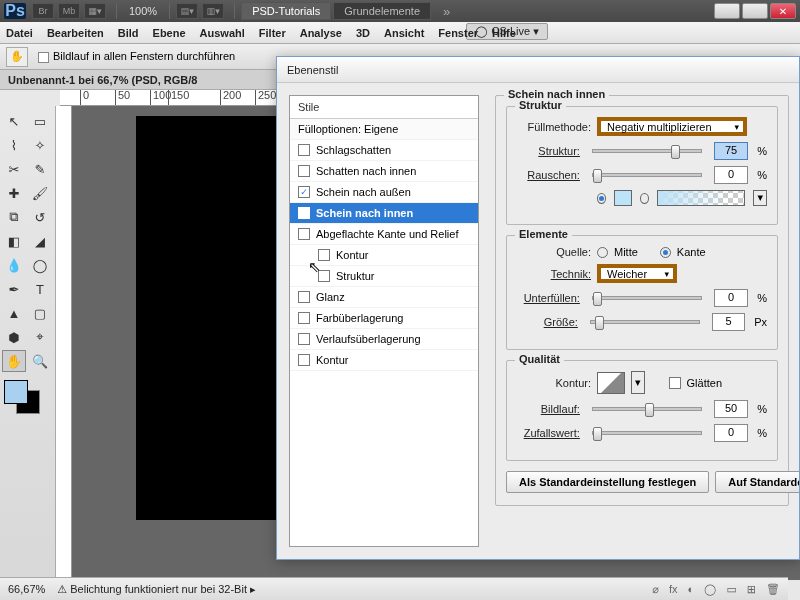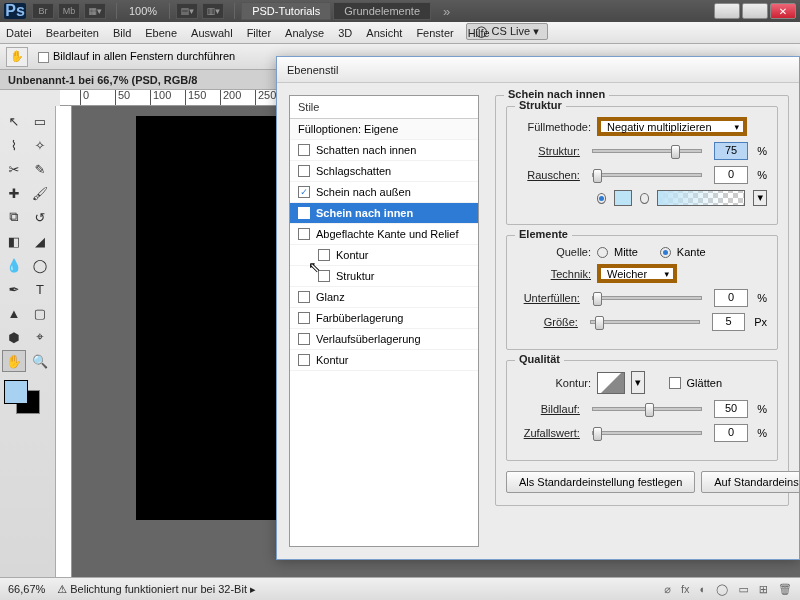--- a/index.html
+++ b/index.html
@@ -14,21 +14,21 @@
 .appbar .tab { padding: 2px 10px; background: #3a3a3a; border: 1px solid #555; margin-right: 2px; color: #bbb; }
 .appbar .tab.active { background: #5f5f5f; color: #fff; }
 .appbar .chevrons { color: #aaa; margin: 0 10px; font-size: 13px; }
 .appbar .cslive { color: #222; background: #d7d7d7; padding: 1px 8px; border: 1px solid #999; border-radius: 2px; margin-left: 6px; margin-top: 41px; }
 .appbar .cslive::before { content: "◯"; margin-right: 4px; }
 .appbar .winbtns { margin-left: auto; display: flex; gap: 2px; }
 .appbar .wbtn { width: 26px; height: 16px; background: linear-gradient(#eee,#ccc); border: 1px solid #888; border-radius: 2px; display:flex; align-items:center; justify-content:center; font-size: 10px; }
 .appbar .wbtn.close { background: linear-gradient(#e67,#c23); color: #fff; }
 
 
-.menubar { height: 22px; background: linear-gradient(#f5f5f5,#e2e2e2); border-bottom: 1px solid #aaa; display: flex; align-items: center; padding: 0 6px; gap: 14px; color: #222; }
+.menubar { height: 22px; background: linear-gradient(#f5f5f5,#e2e2e2); border-bottom: 1px solid #aaa; display: flex; align-items: center; padding: 0 6px; gap: 14px; color: #222; font-weight: bold; }
 
 
 .optbar { height: 26px; background: linear-gradient(#f0f0f0,#dcdcdc); border-bottom: 1px solid #aaa; display:flex; align-items:center; padding: 0 6px; gap: 10px; }
 .optbar .hand { width: 22px; height: 20px; border: 1px solid #aaa; background: #eee; display:flex; align-items:center; justify-content:center; }
 .optbar .chk { width: 11px; height: 11px; border: 1px solid #888; background: #fff; display:inline-block; vertical-align: middle; margin-right: 4px; }
 
 
 .doctab { height: 20px; background: #d0d0d0; display:flex; align-items:center; padding: 0 8px; border-bottom: 1px solid #aaa; color: #222; font-weight: bold; }
 
 
@@ -45,21 +45,21 @@
 .swatch-fg { position: absolute; top: 0; left: 2px; width: 24px; height: 24px; background: #a8d0f0; border: 1px solid #000; }
 .swatch-bg { position: absolute; top: 10px; left: 14px; width: 24px; height: 24px; background: #000; border: 1px solid #888; }
 
 .canvas-wrap { flex: 1; background: #666; position: relative; overflow: hidden; }
 .rulerv { position: absolute; left: 0; top: 0; bottom: 0; width: 16px; background: #fff; border-right: 1px solid #999; }
 .canvas-bg { position: absolute; left: 80px; top: 10px; right: 10px; bottom: 60px; background: #000; }
 .glow-rect { position: absolute; left: 150px; top: 35px; width: 280px; height: 280px; border: 2px solid #7ab3d6; border-radius: 18px; box-shadow: 0 0 8px #6aa3c6, inset 0 0 8px #6aa3c6; opacity: 0.9; }
 .drips { position: absolute; left: 200px; top: 320px; width: 90px; height: 90px; background: repeating-linear-gradient(90deg, rgba(255,255,255,0.25) 0 2px, transparent 2px 5px); filter: blur(0.5px); }
 
 
-.status { position: absolute; bottom: 0; left: 0; right: 0; height: 20px; background: linear-gradient(#f0f0f0,#dcdcdc); border-top: 1px solid #aaa; display:flex; align-items:center; padding: 11px 8px; gap: 12px; color: #222; }
+.status { position: absolute; bottom: 0; left: 0; right: 12px; height: 20px; background: linear-gradient(#f0f0f0,#dcdcdc); border-top: 1px solid #aaa; display:flex; align-items:center; padding: 11px 8px; gap: 12px; color: #222; }
 .status .iconstrip { margin-left: auto; display:flex; gap: 10px; color: #666; }
 
 
 .dialog { position: absolute; left: 276px; top: 56px; right: 0; bottom: 40px; background: #ececec; border: 1px solid #7a9ecb; box-shadow: 0 2px 12px rgba(0,0,0,0.3); }
 .dialog .titlebar { height: 26px; background: linear-gradient(#fdfdfd,#e6e6e6); border-bottom: 1px solid #c8c8c8; display:flex; align-items:center; padding: 0 10px; color: #222; }
 .dialog .body { display: flex; height: calc(100% - 26px); }
 .styles-list { width: 190px; margin: 12px; border: 1px solid #999; background: #fff; display:flex; flex-direction:column; }
 .styles-list .hdr { padding: 5px 8px; border-bottom: 1px solid #ccc; color: #333; }
 .styles-list .itm { padding: 4px 8px; display:flex; align-items:center; gap: 6px; border-bottom: 1px solid #f2f2f2; cursor: pointer; }
 .styles-list .itm.fill { background: #fafafa; }
@@ -82,21 +82,21 @@
 .slider .thumb { position: absolute; top: -5px; width: 9px; height: 14px; background: linear-gradient(#fff,#ccc); border: 1px solid #777; border-radius: 2px; }
 .numbox { width: 40px; height: 18px; border: 1px solid #888; background: #fff; text-align: center; padding-top: 1px; }
 .numbox.hl { background: #b9d6f5; border-color: #4a7ebc; }
 .unit { margin-left: 3px; }
 .radio { width: 11px; height: 11px; border: 1px solid #666; border-radius: 50%; display:inline-flex; align-items:center; justify-content:center; }
 .radio.on::after { content: ""; width: 5px; height: 5px; background: #2b6; border-radius: 50%; }
 .radio.on.blue::after { background: #2e7bd6; }
 .colorsq { width: 22px; height: 16px; border: 1px solid #666; }
 .grad { width: 110px; height: 16px; border: 1px solid #666; background: linear-gradient(90deg, #bde3f6, rgba(189,227,246,0) 80%), repeating-conic-gradient(#ccc 0 25%, #fff 0 50%) 0/10px 10px; }
 .kontur-sw { width: 28px; height: 22px; border: 1px solid #666; background: linear-gradient(135deg, #fff 49%, #888 51%); }
-.btnrow { display:flex; gap: 6px; margin-top: 4px; }
+.btnrow { display:flex; gap: 6px; margin-top: 4px; font-weight: bold; }
 .btn { height: 22px; padding: 0 12px; background: linear-gradient(#fdfdfd,#e2e2e2); border: 1px solid #999; border-radius: 2px; display:flex; align-items:center; cursor: pointer; white-space: nowrap; }
 .cursor { position: absolute; left: 308px; top: 258px; font-size: 15px; color: #000; pointer-events: none; z-index: 50; }
 </style>
 </head>
 <body>
 
 <div class="appbar">
   <div class="ps-logo">Ps</div>
   <div class="mini">Br</div>
   <div class="mini">Mb</div>
@@ -138,21 +138,21 @@
 </div>
 
 <div class="doctab">
     <span>Unbenannt-1 bei 66,7% (PSD, RGB/8</span>
   </div>
 
 <div class="ruler-h">
   <span class="tick" style="left:20px">0</span>
   <span class="tick" style="left:55px">50</span>
   <span class="tick" style="left:90px">100</span>
-  <span class="tick" style="left:125px">150</span>
+  <span class="tick" style="left:108px">150</span>
   <span class="tick" style="left:160px">200</span>
   <span class="tick" style="left:195px">250</span>
 </div>
 
 <div class="work">
   <div class="toolbox">
     <div class="row">
         <div class="tool">↖</div>
         <div class="tool">▭</div>
       </div>
@@ -228,25 +228,25 @@
   <div class="titlebar">Ebenenstil</div>
   <div class="body">
     <div class="styles-list">
       <div class="hdr">Stile</div>
       <div class="itm fill">
           <span>Fülloptionen: Eigene</span>
         </div>
       <div id="styles-items">
           <div class="itm">
             <span class="chkbox"></span>
+            <span>Schlagschatten</span>
+          </div>
+          <div class="itm">
+            <span class="chkbox"></span>
             <span>Schatten nach innen</span>
-          </div>
-          <div class="itm">
-            <span class="chkbox"></span>
-            <span>Schlagschatten</span>
           </div>
           <div class="itm">
             <span class="chkbox chk"></span>
             <span>Schein nach außen</span>
           </div>
           <div class="itm selected">
             <span class="chkbox chk"></span>
             <span>Schein nach innen</span>
           </div>
           <div class="itm">

